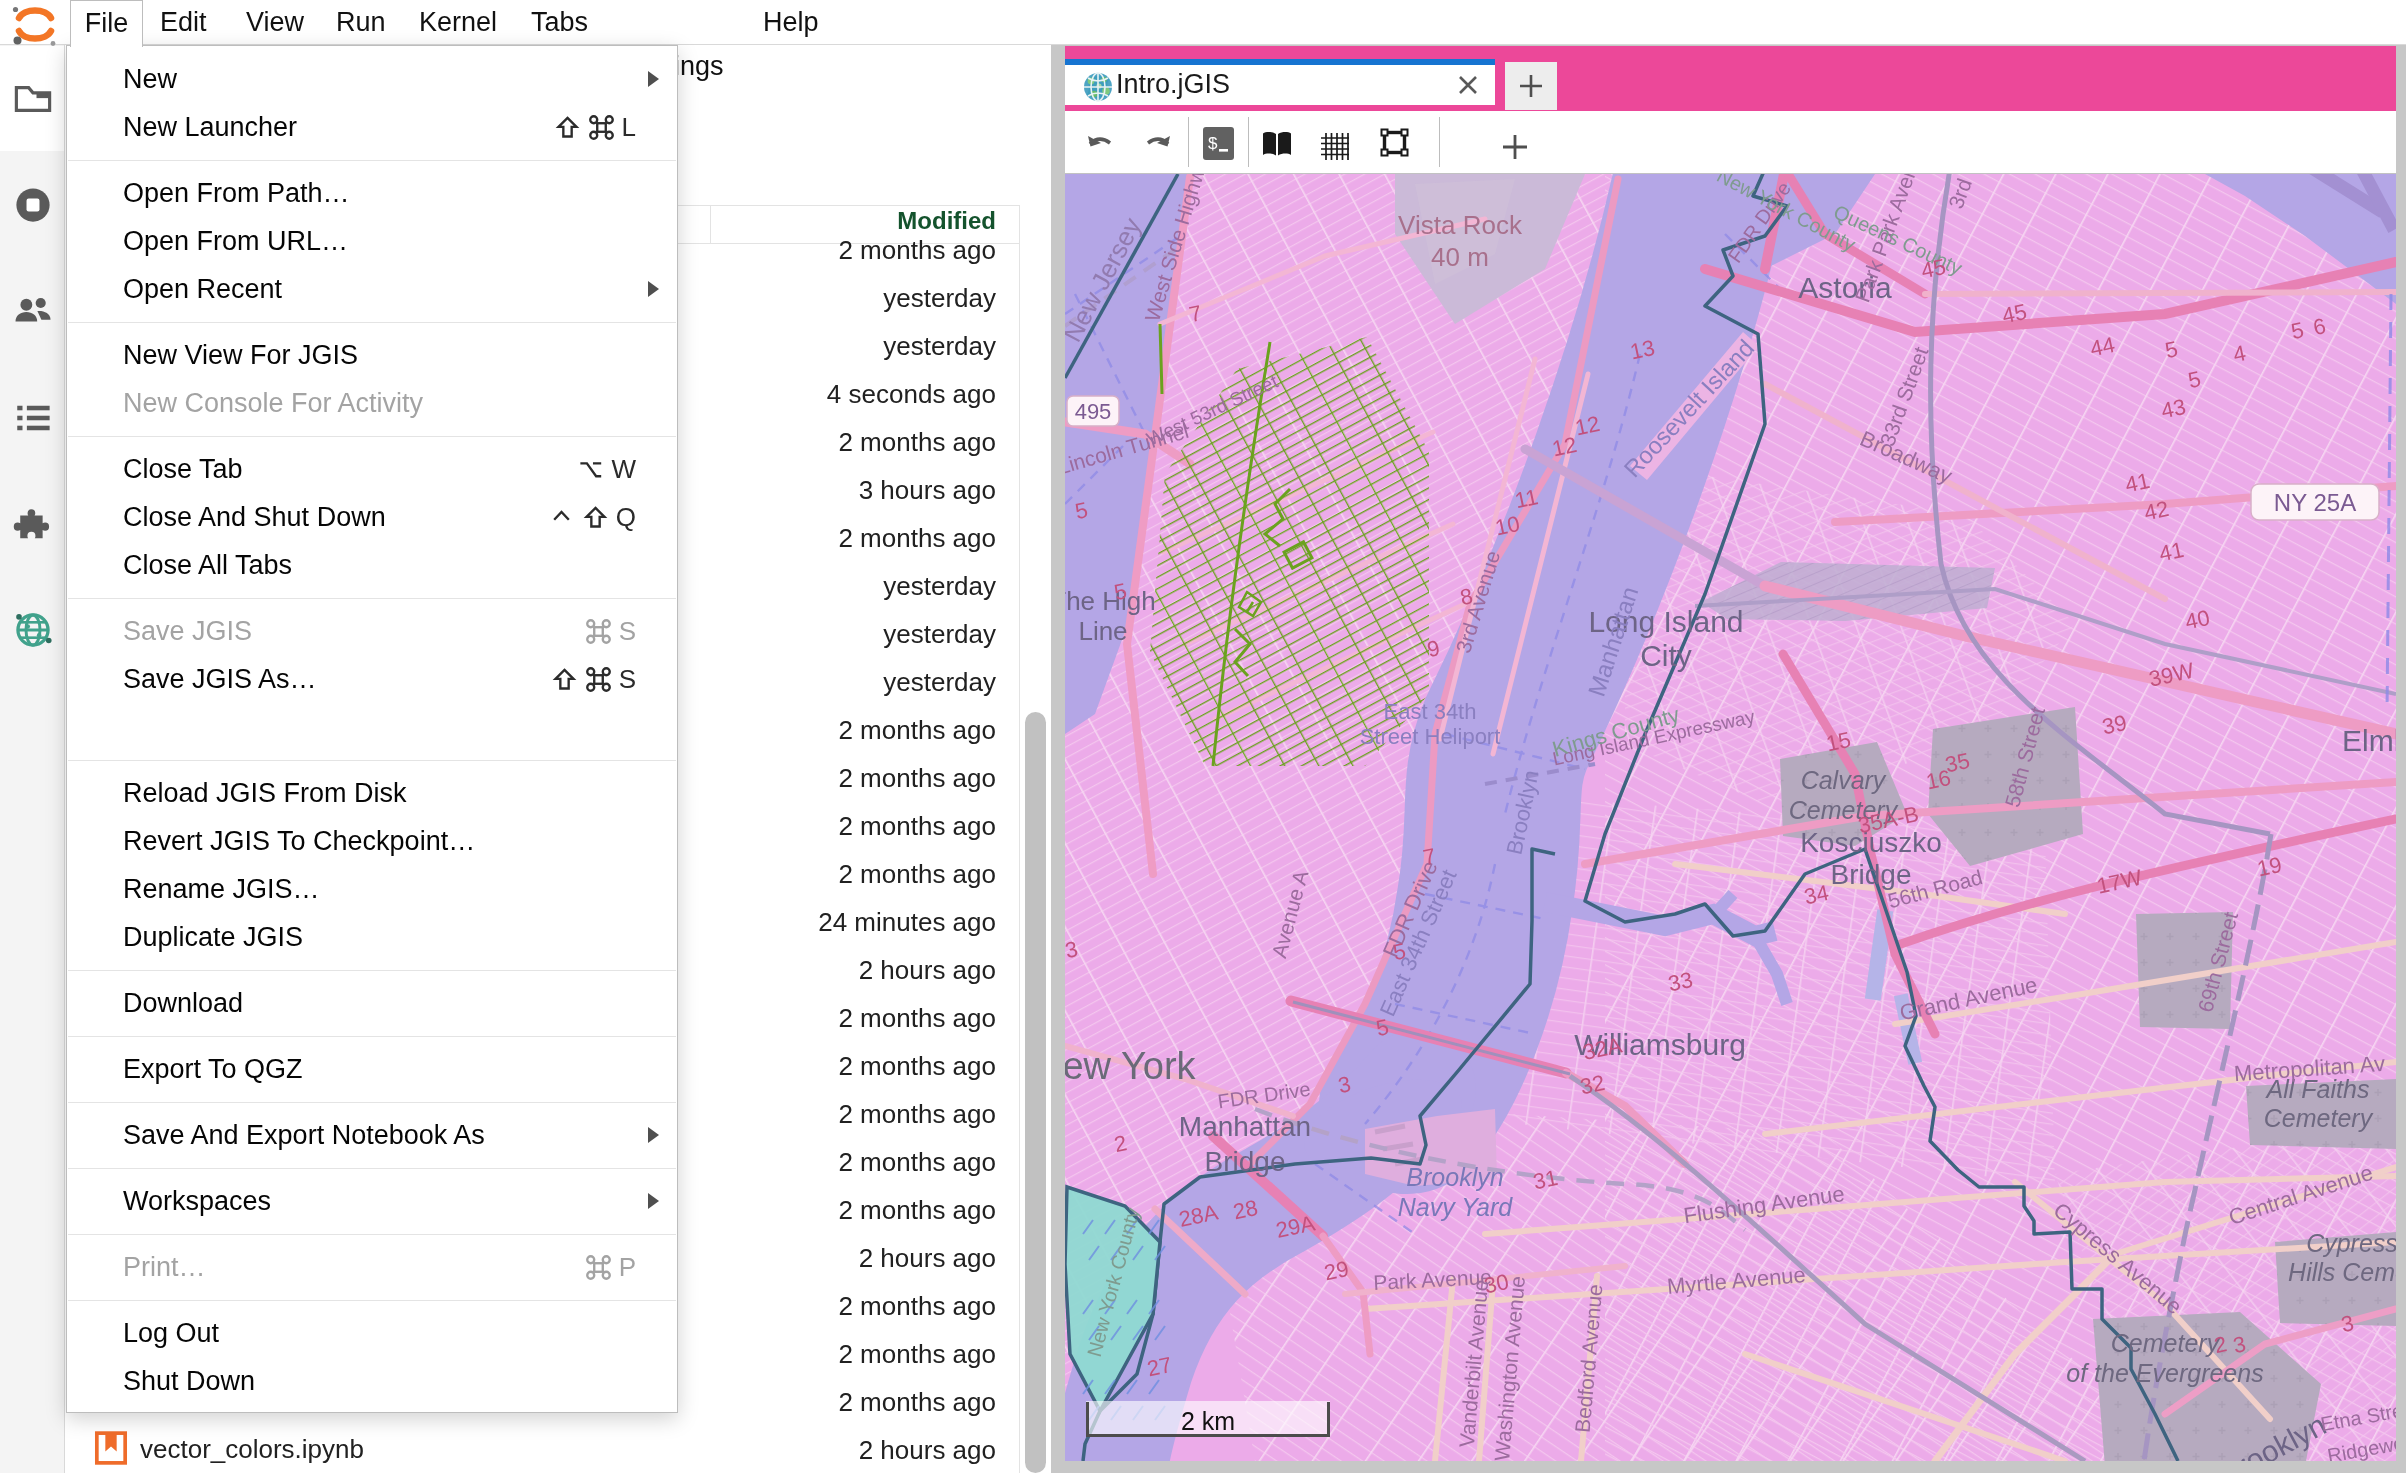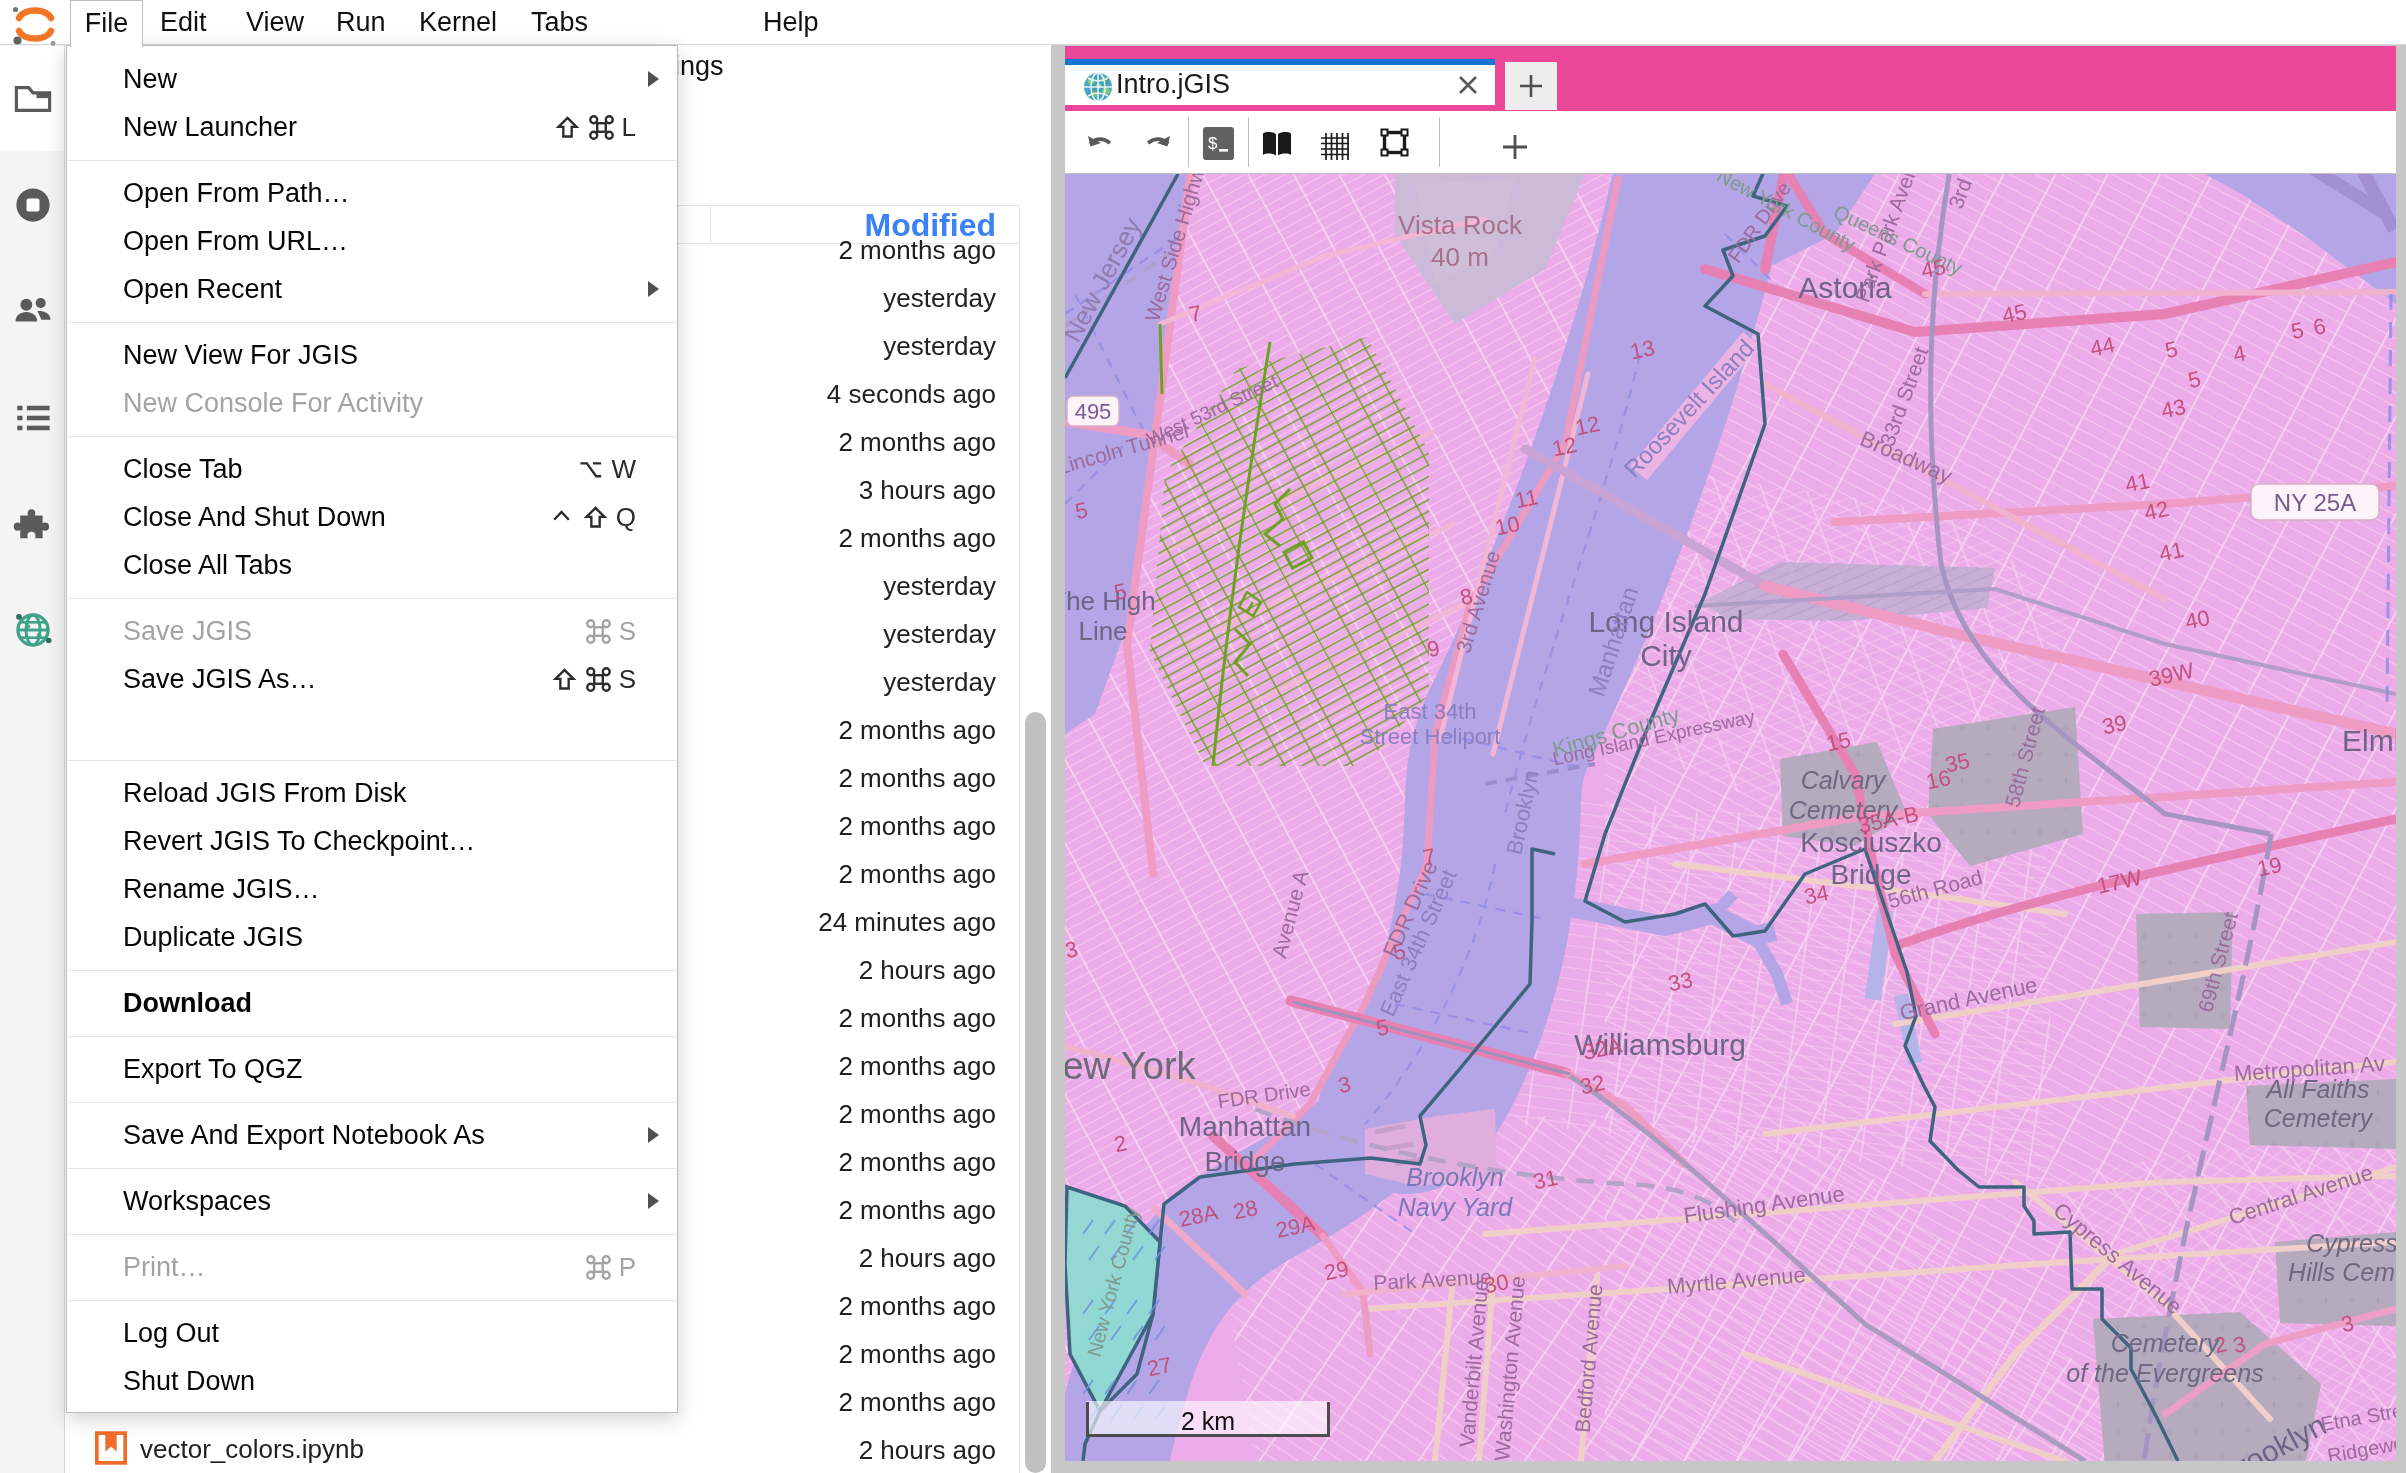--- a/index.html
+++ b/index.html
@@ -17,21 +17,21 @@
     font-size:27px; color:#111; text-align:center; line-height:45px; padding-right:0; }
   
   #sidebar { position:absolute; left:0; top:45px; width:65px; height:1428px;
     background:#f4f4f4; border-right:1px solid #d9d9d9; z-index:5; }
   #sbactive { position:absolute; left:0; top:1px; width:64px; height:105px; background:#fff; }
   .sbicon { position:absolute; left:12px; width:42px; height:42px; }
   
   #browser { position:absolute; left:66px; top:46px; width:985px; height:1427px;
     background:#fff; z-index:1; }
   .brline { position:absolute; background:#e3e3e3; }
-  #modhdr { position:absolute; font-size:32px; font-weight:bold; color:#3b82f6; }
+  #modhdr { position:absolute; font-size:24px; font-weight:bold; color:#14532d; }
   .mtime { position:absolute; right:55px; font-size:26px; color:#212121;
     height:48px; line-height:48px; text-align:right; }
   #fbrow { position:absolute; font-size:26px; color:#212121; }
   #sbthumb { position:absolute; left:959px; top:666px; width:21px; height:761px;
     background:#c1c1c1; border-radius:11px; }
   
   #dockframe { position:absolute; left:1051px; top:45px; width:1355px; height:1428px;
     background:#c7c7c7; z-index:2; }
   #tabbar { position:absolute; left:1065px; top:46px; width:1331px; height:65px;
     background:#ec4899; z-index:3; }
@@ -336,21 +336,21 @@
 <div class="mi" style="top:771px;">
         <span class="lb">Revert JGIS To Checkpoint…</span>
       </div>
 <div class="mi" style="top:819px;">
         <span class="lb">Rename JGIS…</span>
       </div>
 <div class="mi" style="top:867px;">
         <span class="lb">Duplicate JGIS</span>
       </div>
 <div class="msep" style="top:924px;"></div>
-<div class="mi" style="top:933px;font-weight:bold;">
+<div class="mi" style="top:933px;">
         <span class="lb">Download</span>
       </div>
 <div class="msep" style="top:990px;"></div>
 <div class="mi" style="top:999px;">
         <span class="lb">Export To QGZ</span>
       </div>
 <div class="msep" style="top:1056px;"></div>
 <div class="mi" style="top:1065px;">
         <span class="lb">Save And Export Notebook As</span>
         <svg class="sub" width="11" height="16" viewBox="0 0 11 16">

